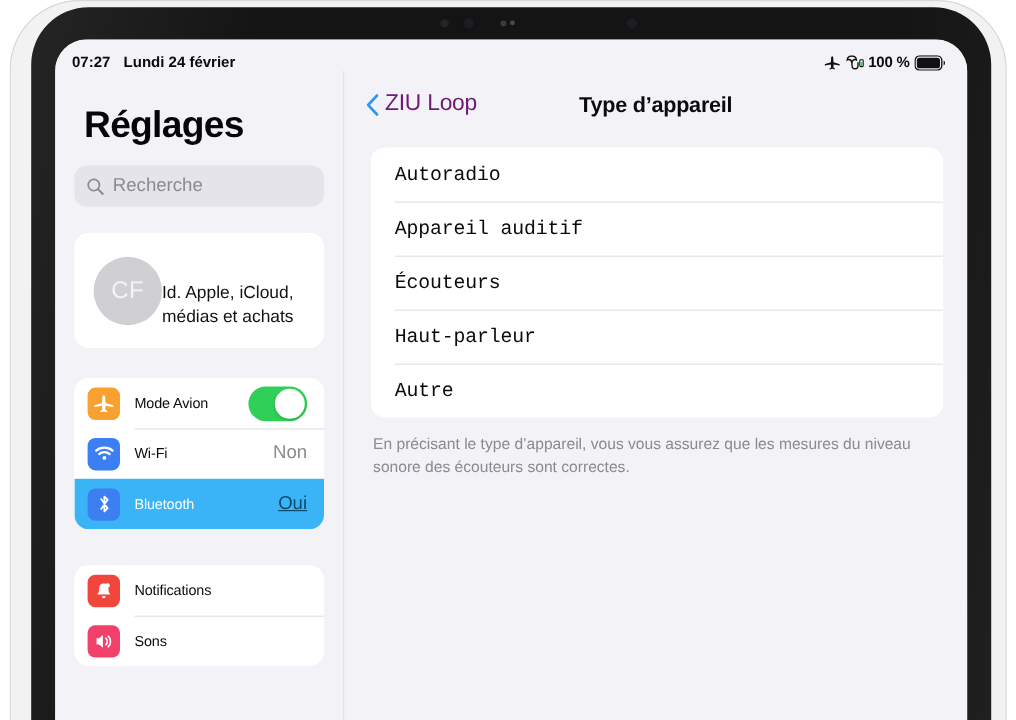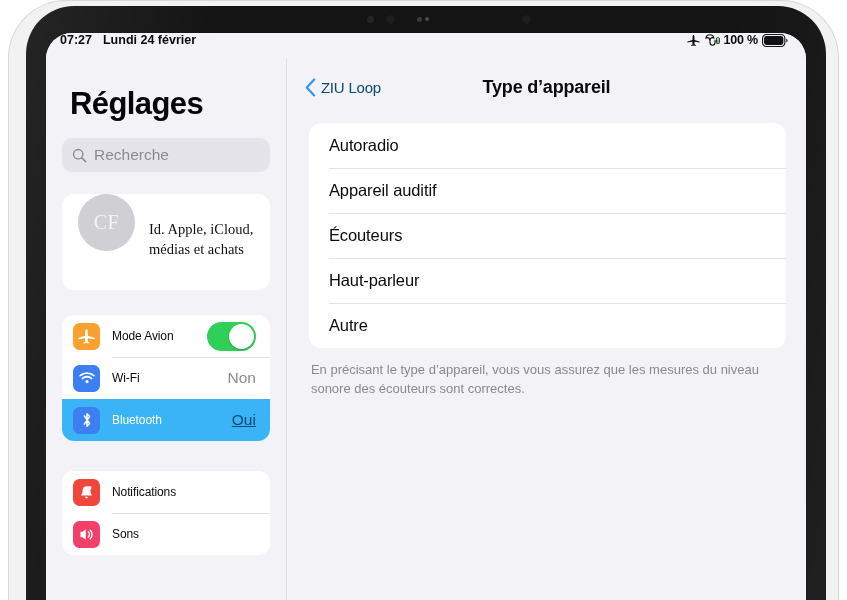--- a/index.html
+++ b/index.html
@@ -76,21 +76,21 @@
     overflow: hidden;
   }
 
   
   #status-bar {
     position: absolute;
     left: 0; top: 0;
     width: 100%;
     height: 26px;
     display: flex;
-    align-items: flex-start;
+    align-items: flex-end;
     justify-content: space-between;
     padding: 0 18px 0 14px;
     background: #f2f2f7;
     font-size: 12.5px;
     font-weight: bold;
     color: #0b0b0c;
   }
   #status-left { display: flex; align-items: center; gap: 11px; }
   #status-right { display: flex; align-items: center; gap: 4px; }
   .status-icon { display: block; }
@@ -139,23 +139,22 @@
 
   .card {
     background: #ffffff;
     border-radius: 12px;
     overflow: hidden;
   }
   #account-card {
     margin-top: 22px;
     height: 96px;
     display: flex;
+    align-items: center;
     padding: 0 16px;
-    gap: 14px;
-    font-family: Liberation Serif, serif;
   }
   #avatar {
     width: 57px; height: 57px;
     border-radius: 50%;
     background: #d0d0d4;
     color: #f4f4f6;
     display: flex;
     align-items: center;
     justify-content: center;
     font-size: 20px;
@@ -240,41 +239,42 @@
     height: 56px;
     display: flex;
     align-items: center;
     padding: 0 18px;
     position: relative;
   }
   #back-button {
     display: flex;
     align-items: center;
     gap: 5px;
-    color: #0c4a6e;
-    font-size: 15px;
+    color: #701a75;
+    font-size: 19px;
     letter-spacing: -0.2px;
     justify-content: center;
   }
   #nav-title {
     position: absolute;
     left: 0; right: 0;
     text-align: center;
     font-size: 18px;
     font-weight: bold;
     color: #0b0b0c;
     letter-spacing: -0.2px;
     pointer-events: none;
   }
 
   #options-card {
     margin: 8px 20px 0 22px;
     background: #ffffff;
     border-radius: 12px;
     overflow: hidden;
+    font-family: Liberation Mono, monospace;
   }
   .option-row {
     height: 45px;
     display: flex;
     align-items: center;
     padding: 0 20px;
     position: relative;
     font-size: 16.5px;
     color: #0b0b0c;
     letter-spacing: -0.1px;

